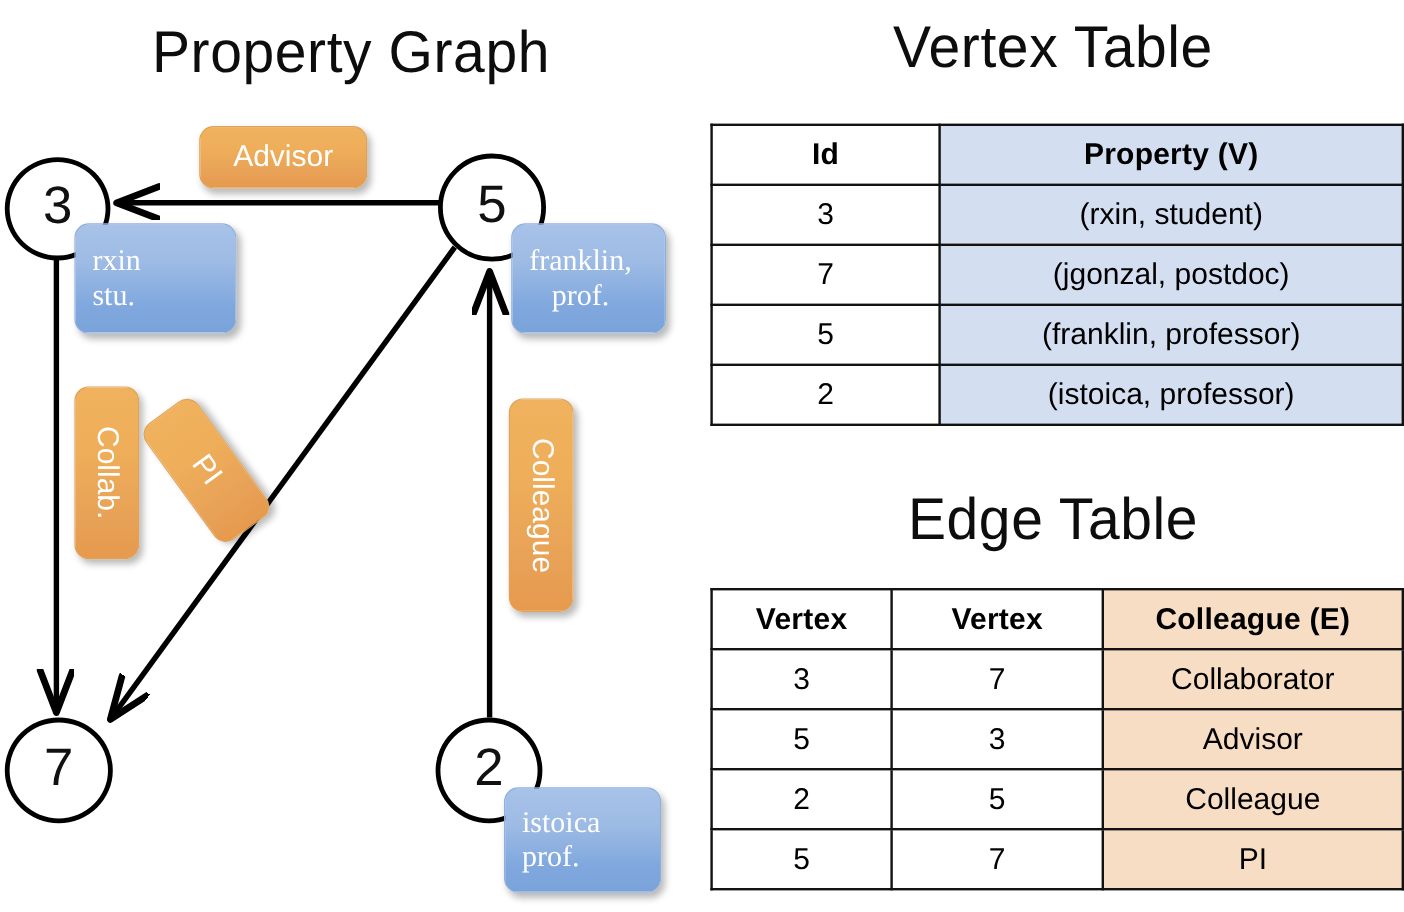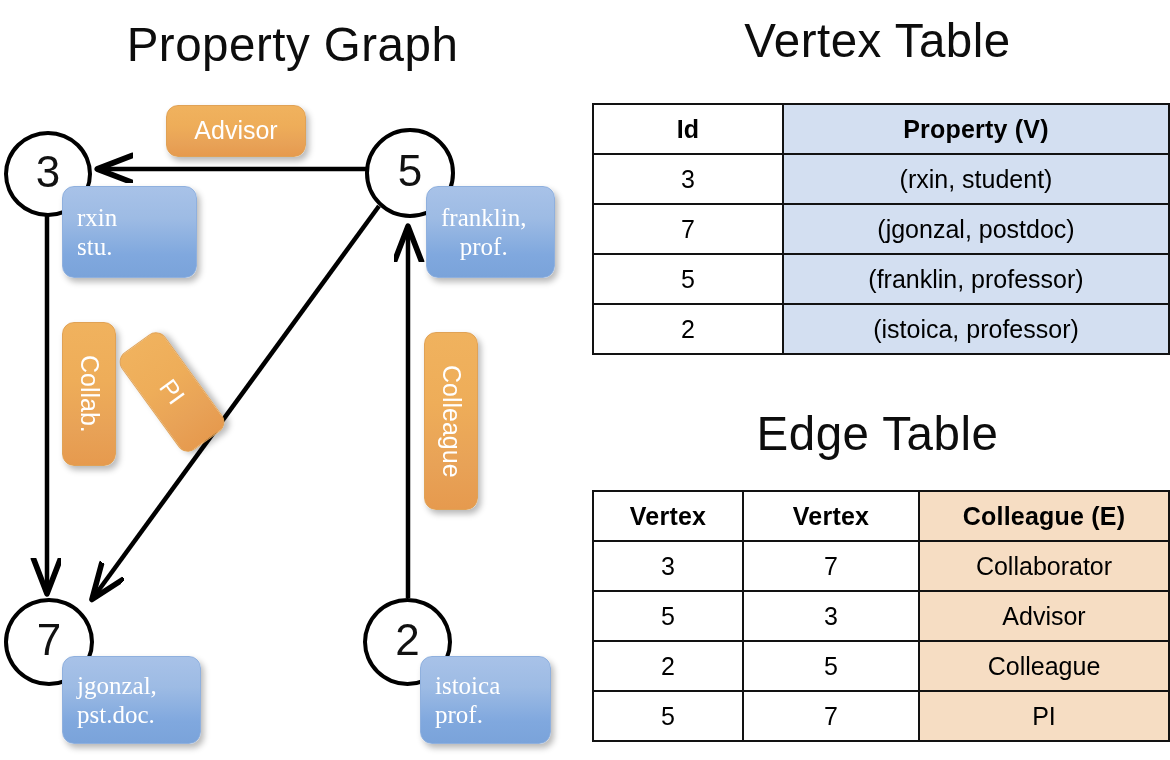--- a/index.html
+++ b/index.html
@@ -143,24 +143,20 @@
   </div>
 
   <div class="pbox blue" style="left:62px;top:186px;width:135px;height:92px;">
     <span class="ltext">rxin
 stu.</span>
   </div>
   <div class="pbox blue" style="left:426px;top:186px;width:129px;height:92px;text-align:center;">
     <span class="ltext">franklin,
 prof.</span>
   </div>
-  <div class="pbox blue" style="left:62px;top:656px;width:139px;height:88px;">
-    <span class="ltext">jgonzal,
-pst.doc.</span>
-  </div>
   <div class="pbox blue" style="left:420px;top:656px;width:131px;height:88px;">
     <span class="ltext">istoica
 prof.</span>
   </div>
 
   <div class="pbox orange" style="left:166px;top:105px;width:140px;height:52px;justify-content:center;">
     <span>Advisor</span>
   </div>
 
   <div class="pbox orange" style="left:62px;top:322px;width:54px;height:144px;">

